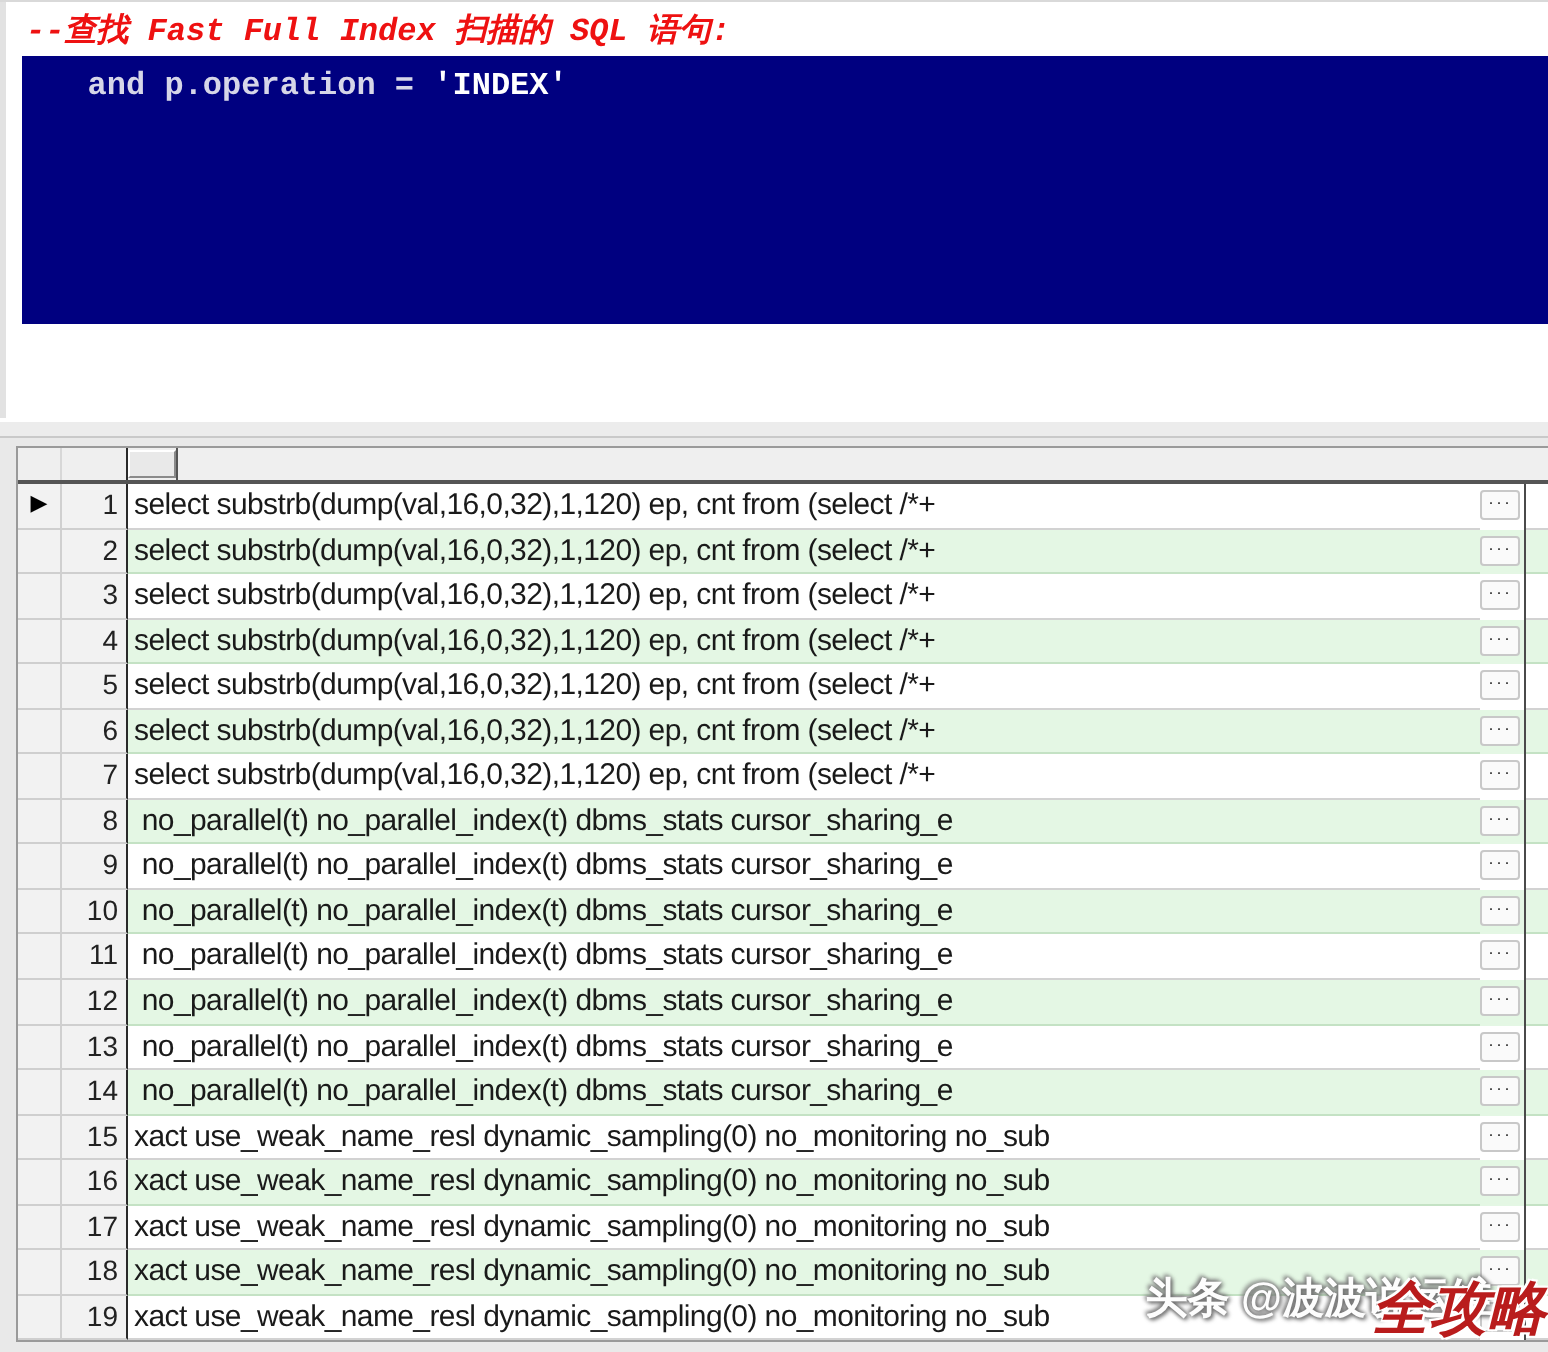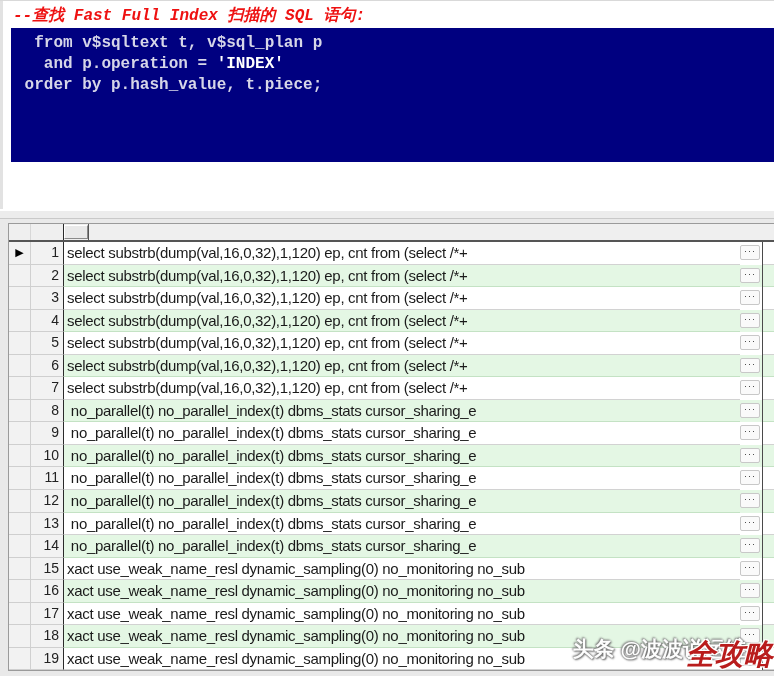--- a/index.html
+++ b/index.html
@@ -139,23 +139,21 @@
     text-shadow:0 0 1px #fff, 1px 1px 0 #fff, -1px -1px 0 #fff, 1px -1px 0 #fff, -1px 1px 0 #fff;
     pointer-events:none;
   }
 </style>
 </head>
 <body>
 
 <div class="editor">
   <div class="comment-line">--查找 Fast Full Index 扫描的 SQL 语句:</div>
   <div class="sql-block">
-      <div class="sql-line"><span>  from v$sqltext t, v$sql_plan p</span><span class="sql-string"></span></div>
       <div class="sql-line"><span>   and p.operation = </span><span class="sql-string">'INDEX'</span></div>
-      <div class="sql-line"><span> order by p.hash_value, t.piece;</span><span class="sql-string"></span></div>
     </div>
 </div>
 
 <div class="divider"></div>
 
 <div class="toolbar">
 
   <div class="tb-group">
     <span class="tb-btn">
       <span>

